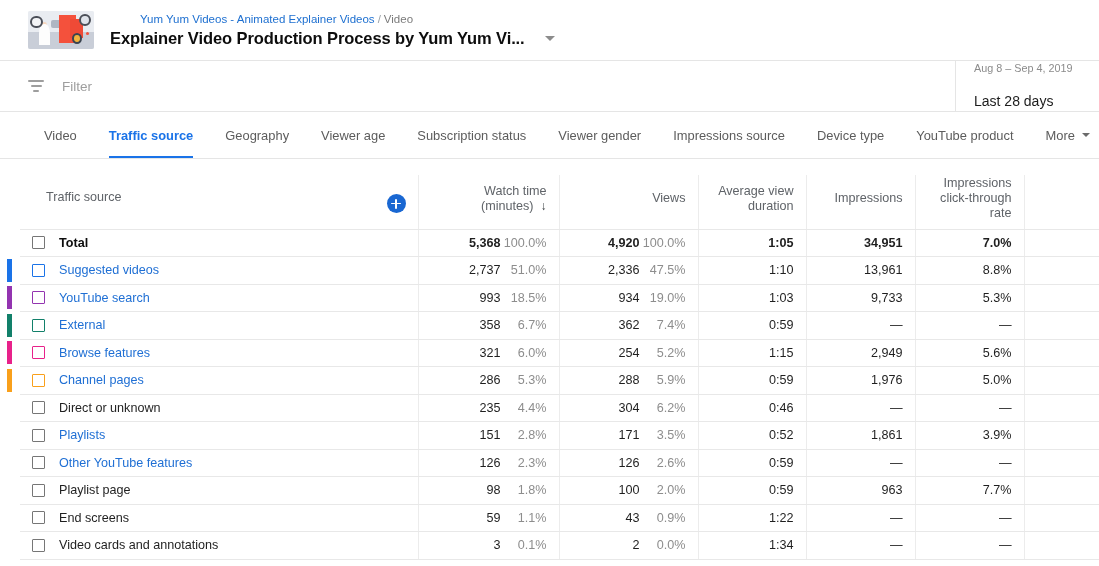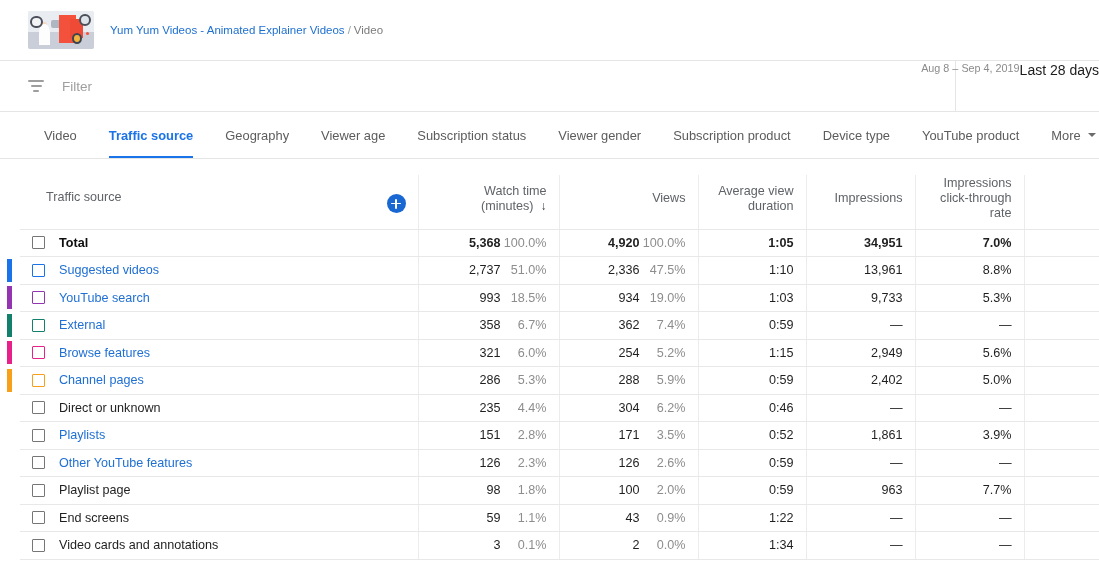--- a/index.html
+++ b/index.html
@@ -34,21 +34,21 @@
   .thumb .t-person { position:absolute; left:17%; top:34%; width:16%; height:56%; background:#fdfdfd; border-radius:45% 45% 0 0; }
   .thumb .t-head { position:absolute; left:20%; top:28%; width:9%; height:16%; background:#f6d7c0; border-radius:50%; }
   .thumb .t-mon { position:absolute; left:35%; top:24%; width:16%; height:22%; background:#aeb6c2; border-radius:2px; }
   .thumb .t-c1 { position:absolute; left:3%; top:12%; width:19%; height:33%; border:2px solid #4b4f58; border-radius:50%; background:#f3f4f6; }
   .thumb .t-c2 { position:absolute; left:78%; top:8%; width:18%; height:32%; border:2px solid #4b4f58; border-radius:50%; background:#dfe3ea; }
   .thumb .t-c3 { position:absolute; left:66%; top:58%; width:16%; height:30%; border:2px solid #3b4450; border-radius:50%; background:#f2b33d; }
   .thumb .t-dot { position:absolute; width:3px; height:3px; background:#f4513c; border-radius:50%; }
 
   .head-text { margin-left: 16px; display:flex; flex-direction:column; justify-content:center; }
   .crumb { font-size: 11.5px; line-height: 15px; color: #606060; white-space: nowrap; }
-  .crumb .crumb-link { color: #1d6fd0; }
+  .crumb .crumb-link { color: #1d6fd0; margin-left: 30px; }
   .crumb .crumb-sep { color: #9aa0a6; margin: 0 3px; }
   .crumb .crumb-cur { color: #7b7b7b; }
   .title-row { display:flex; align-items:center; margin-top: 2px; }
   .vid-title {
     font-size: 16.5px; font-weight: 700; color: #0d0d0d;
     letter-spacing: -0.1px; white-space: nowrap;
   }
   .caret {
     margin-left: 20px;
     width: 0; height: 0;
@@ -75,22 +75,22 @@
   .funnel i { display:block; background:#9e9e9e; height:1.6px; border-radius:1px; }
   .funnel i:nth-child(1){ width:16px; }
   .funnel i:nth-child(2){ width:11px; }
   .funnel i:nth-child(3){ width:6px; }
   .filter-ph { margin-left: 18px; font-size: 13.5px; color: #9e9e9e; }
 
   .date-box {
     flex: 0 0 auto;
     width: 144px;
     border-left: 1px solid #e5e5e5;
-    display: flex; flex-direction: row; justify-content: flex-end;
-    padding-left: 30px;
+    display: flex; flex-direction: column; justify-content: space-between;
+    padding-left: 18px;
   }
   .date-range { font-size: 10.8px; color: #8b8b8b; line-height: 15px; white-space: nowrap; }
   .date-label { font-size: 14px; color: #1c1c1c; line-height: 19px; white-space: nowrap; }
 
   
   .tabs {
     height: 47px;
     display: flex;
     align-items: stretch;
     padding-left: 28px;
@@ -213,20 +213,24 @@
     <div class="t-c1"></div>
       <div class="t-c2"></div>
       <div class="t-c3"></div>
     <div class="t-dot" style="left:58%;top:16%"></div>
     <div class="t-dot" style="left:88%;top:56%"></div>
   </div>
   <div class="head-text">
     <div class="crumb">
       <span class="crumb-link">Yum Yum Videos - Animated Explainer Videos</span><span class="crumb-sep">/</span><span class="crumb-cur">Video</span>
     </div>
+    <div class="title-row">
+      <span class="vid-title">Explainer Video Production Process by Yum Yum Vi...</span>
+      <span class="caret"></span>
+    </div>
   </div>
 </div>
 
 <div class="filterbar">
   <div class="filter-left">
     <span class="funnel">
         <i></i>
         <i></i>
         <i></i>
       </span>
@@ -251,21 +255,21 @@
     <div class="tab">
       <span>Viewer age</span>
     </div>
     <div class="tab">
       <span>Subscription status</span>
     </div>
     <div class="tab">
       <span>Viewer gender</span>
     </div>
     <div class="tab">
-      <span>Subscription product</span>
+      <span>Impressions source</span>
     </div>
     <div class="tab">
       <span>Device type</span>
     </div>
     <div class="tab">
       <span>YouTube product</span>
     </div>
     <div class="tab">
       <span>More</span>
       <span class="tcaret"></span>
@@ -386,21 +390,21 @@
           <td class="c-name">
             <span class="strip" style="background:#f9a01b"></span>
             <span class="cellflex">
               <span class="chk" style="border-color:#f9a01b"></span>
               <span class="row-label link">Channel pages</span>
             </span>
           </td>
           <td class="num"><span class="val">286</span><span class="pct">5.3%</span></td>
           <td class="num"><span class="val">288</span><span class="pct">5.9%</span></td>
           <td class="num"><span class="val">0:59</span></td>
-          <td class="num"><span class="val">2,402</span></td>
+          <td class="num"><span class="val">1,976</span></td>
           <td class="num"><span class="val">5.0%</span></td>
           <td class="c-empty"></td>
         </tr>
         <tr>
           <td class="c-name">
             <span class="cellflex">
               <span class="chk"></span>
               <span class="row-label">Direct or unknown</span>
             </span>
           </td>

